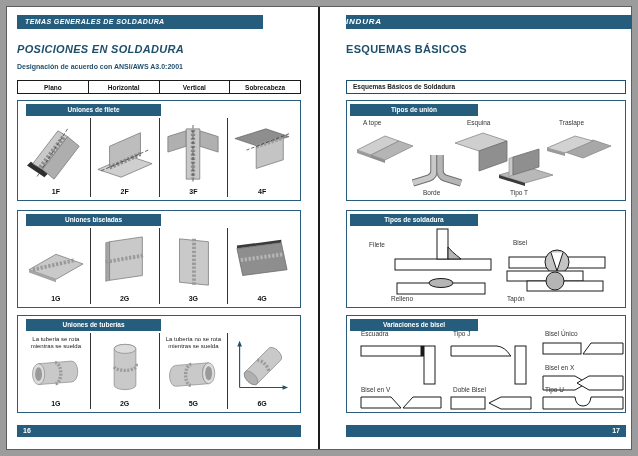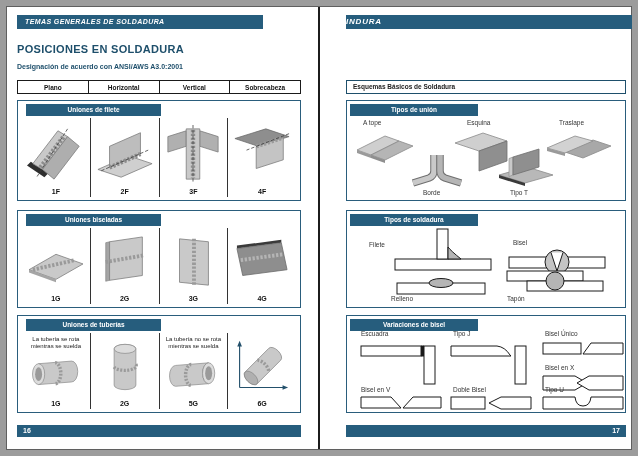--- a/index.html
+++ b/index.html
@@ -31,21 +31,21 @@
   .foot-l{left:10px;width:284px;padding-left:6px;box-sizing:border-box;}
   .foot-r{left:26px;width:280px;text-align:right;padding-right:6px;box-sizing:border-box;}
 </style>
 </head>
 <body>
 
 <div class="sheet">
 
   <div class="page page-l">
     <div class="hbar hbar-l">TEMAS GENERALES DE SOLDADURA</div>
-    <div class="ptitle" style="left:10px;">POSICIONES EN SOLDADURA</div>
+    <div class="ptitle" style="left:10px;font-style:italic;">POSICIONES EN SOLDADURA</div>
     <div class="subtitle">Designación de acuerdo con ANSI/AWS A3.0:2001</div>
 
     <div class="postable">
       <div class="cell">Plano</div>
       <div class="cell">Horizontal</div>
       <div class="cell">Vertical</div>
       <div class="cell">Sobrecabeza</div>
     </div>
 
     <div class="secbox" style="left:10px;top:93px;width:284px;height:101px;">
@@ -175,20 +175,21 @@
           <div class="figlabel">6G</div>
         </div>
       </div>
     </div>
 
     <div class="footbar foot-l">16</div>
   </div>
 
   <div class="page page-r">
     <div class="hbar hbar-r">INDURA</div>
+    <div class="ptitle" style="left:26px;">ESQUEMAS BÁSICOS</div>
     <div class="subhead">Esquemas Básicos de Soldadura</div>
 
     <div class="secbox" style="left:26px;top:93px;width:280px;height:101px;">
       <div class="banner" style="left:3px;top:3px;width:128px;">Tipos de unión</div>
       <div class="sublabel" style="left:16px;top:18px;">A tope</div>
       <svg class="abs" style="left:8px;top:27px;" width="62" height="36" viewBox="0 0 62 36">
         <polygon points="2,22 30,8 44,13 16,27" fill="#cfcfcf" stroke="#8a8a8a" stroke-width="0.8"></polygon>
         <polygon points="16,27 44,13 58,18 30,32" fill="#b5b5b5" stroke="#8a8a8a" stroke-width="0.8"></polygon>
         <polygon points="2,22 16,27 16,30 2,25" fill="#9a9a9a"></polygon>
         <polygon points="16,27 30,32 30,35 16,30" fill="#8f8f8f"></polygon>

